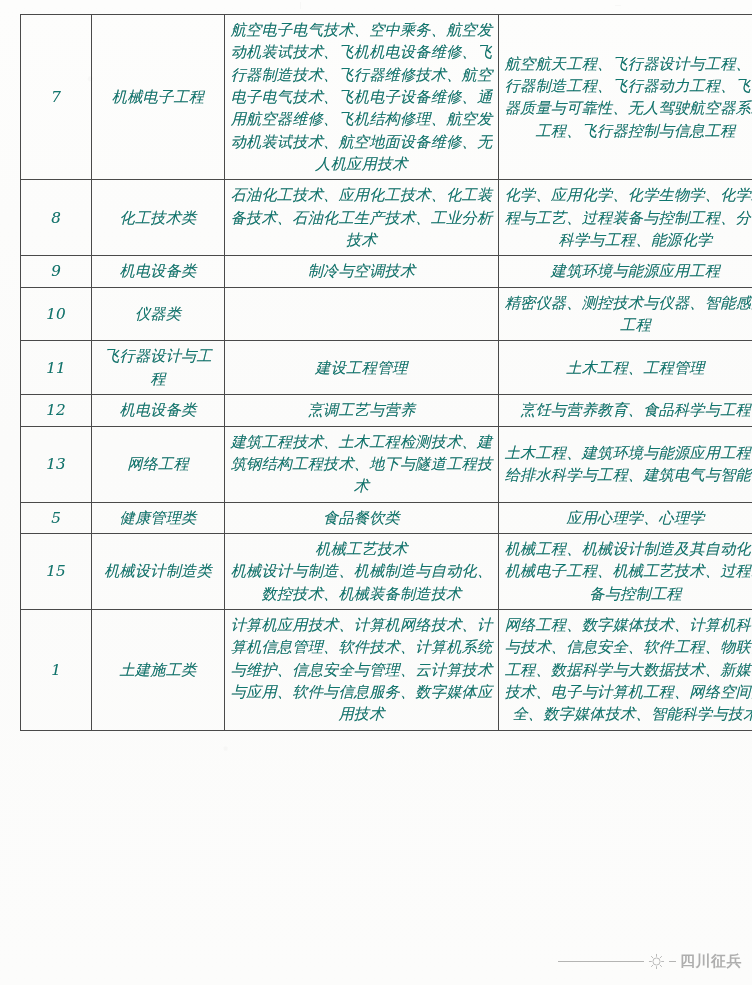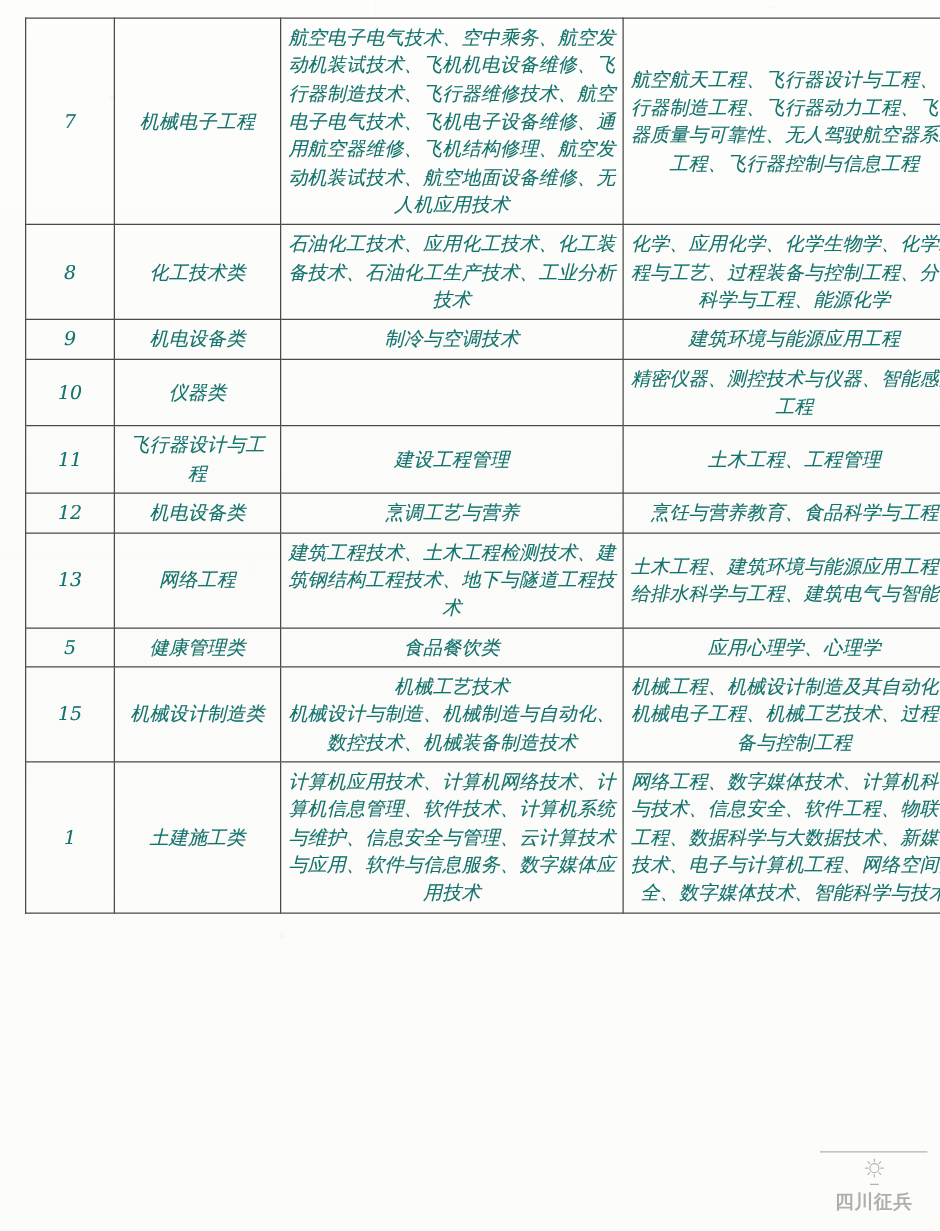--- a/index.html
+++ b/index.html
@@ -80,21 +80,20 @@
   .watermark {
     position: absolute;
     right: 10px;
     bottom: 14px;
     display: flex;
     align-items: center;
     gap: 4px;
     opacity: 0.5;
     filter: grayscale(1) contrast(0.85);
     pointer-events: none;
-    flex-direction: column;
   }
   .wm-rule {
     width: 86px;
     height: 1px;
     background: #6b6b6b;
   }
   .wm-logo {
     width: 17px;
     height: 17px;
     position: relative;

